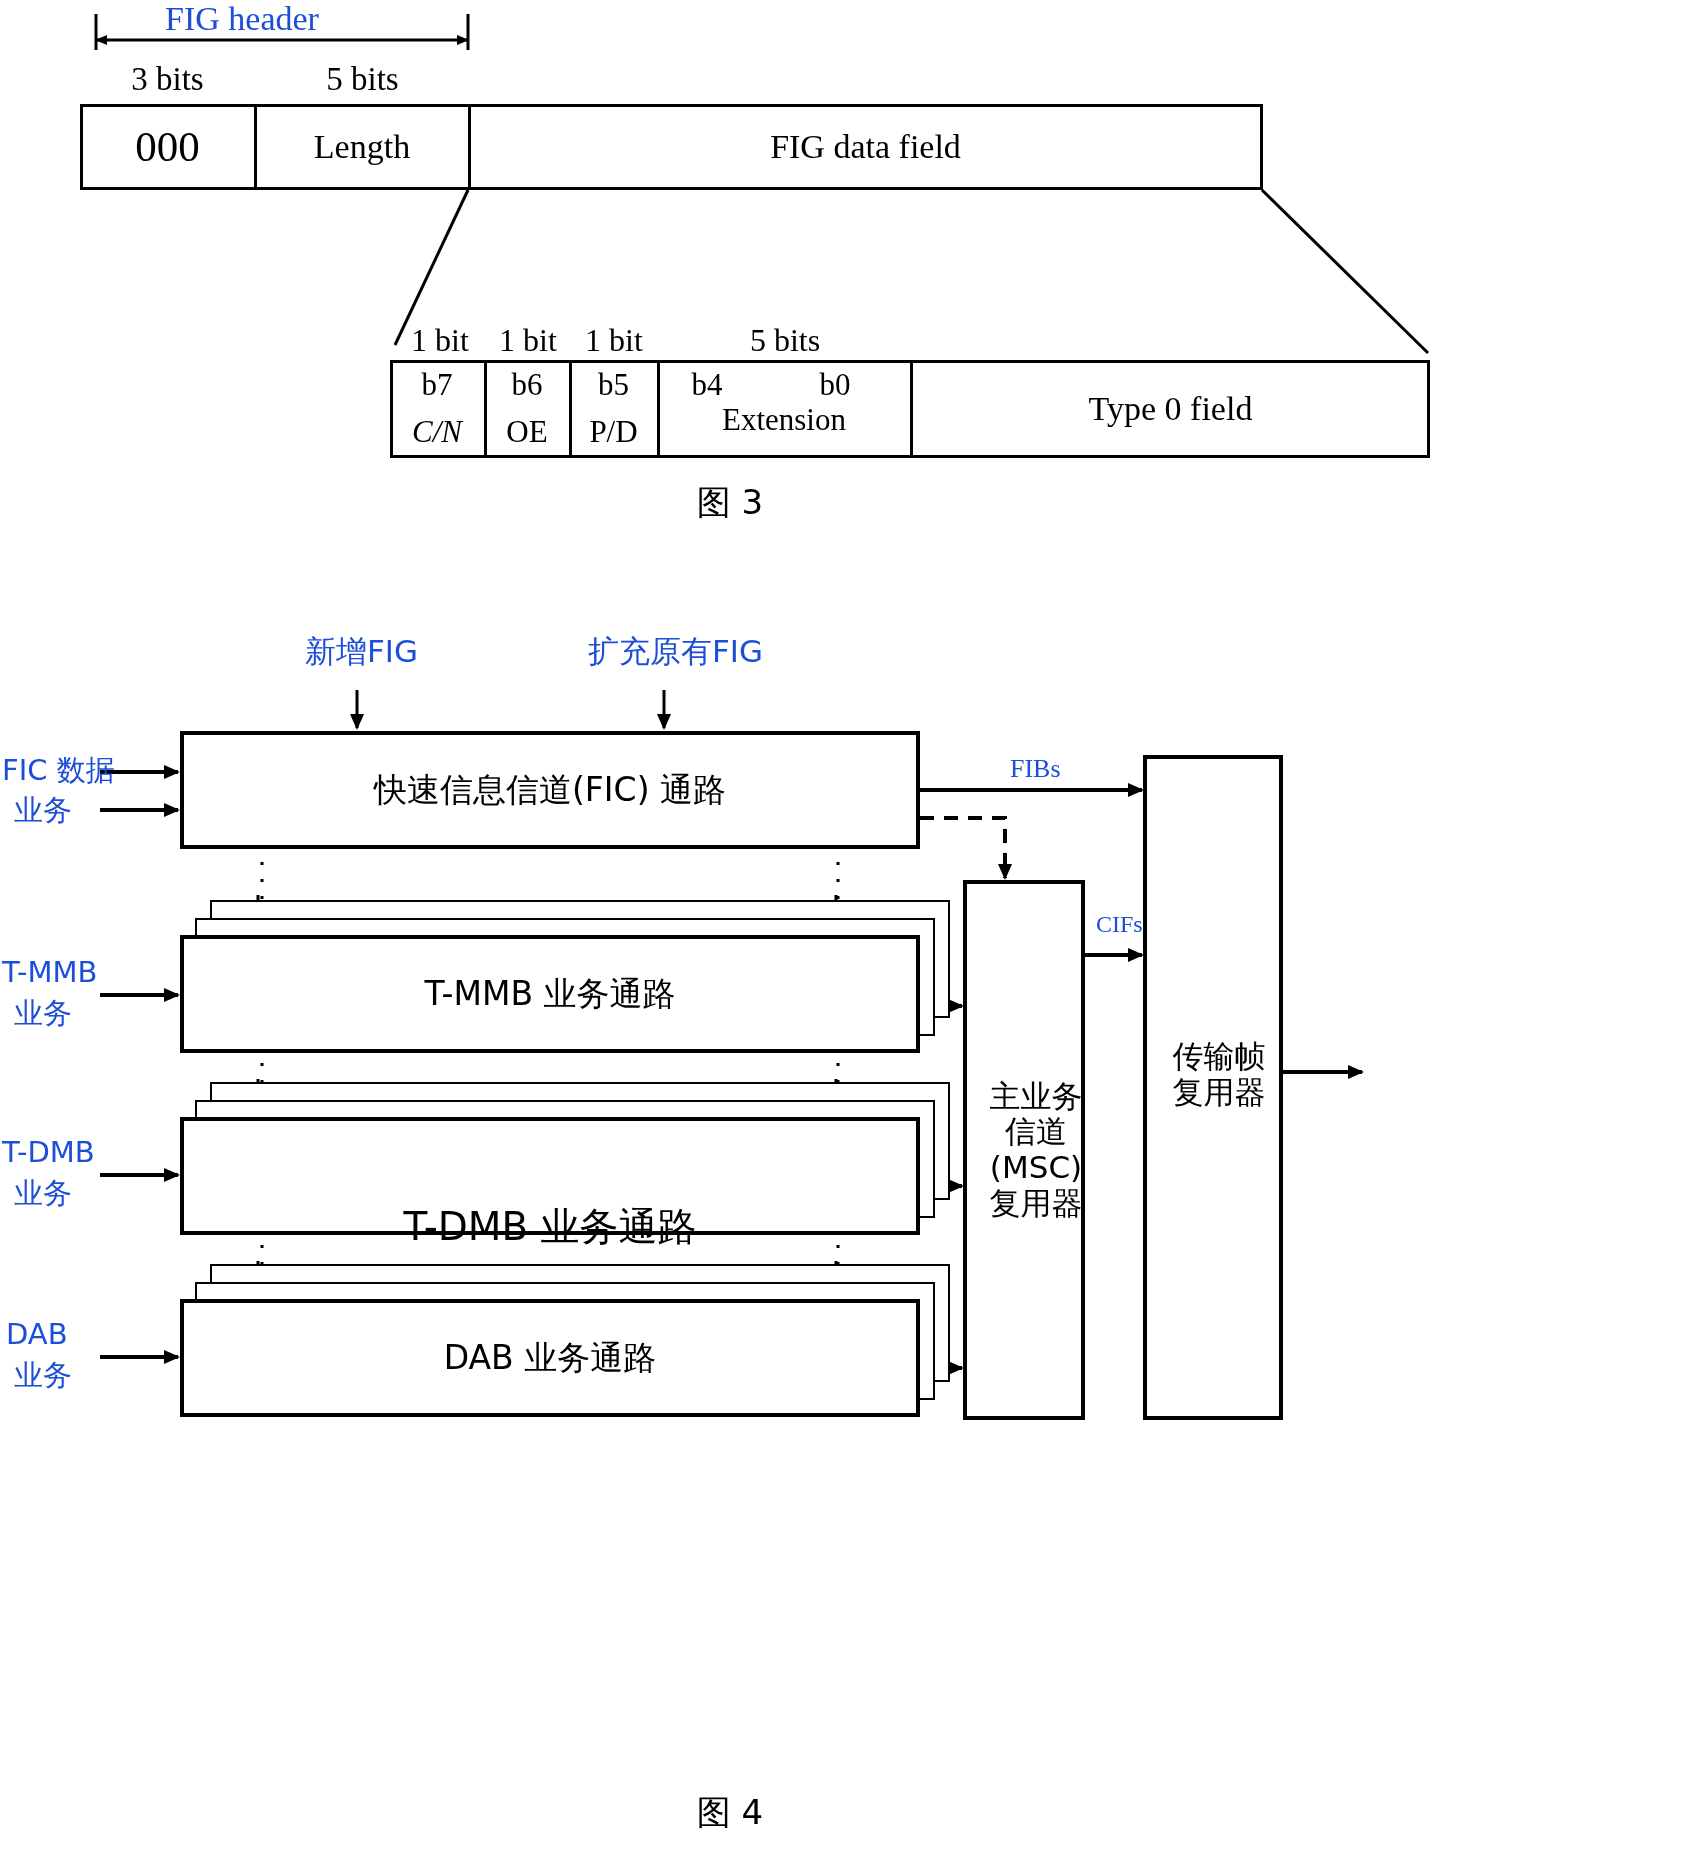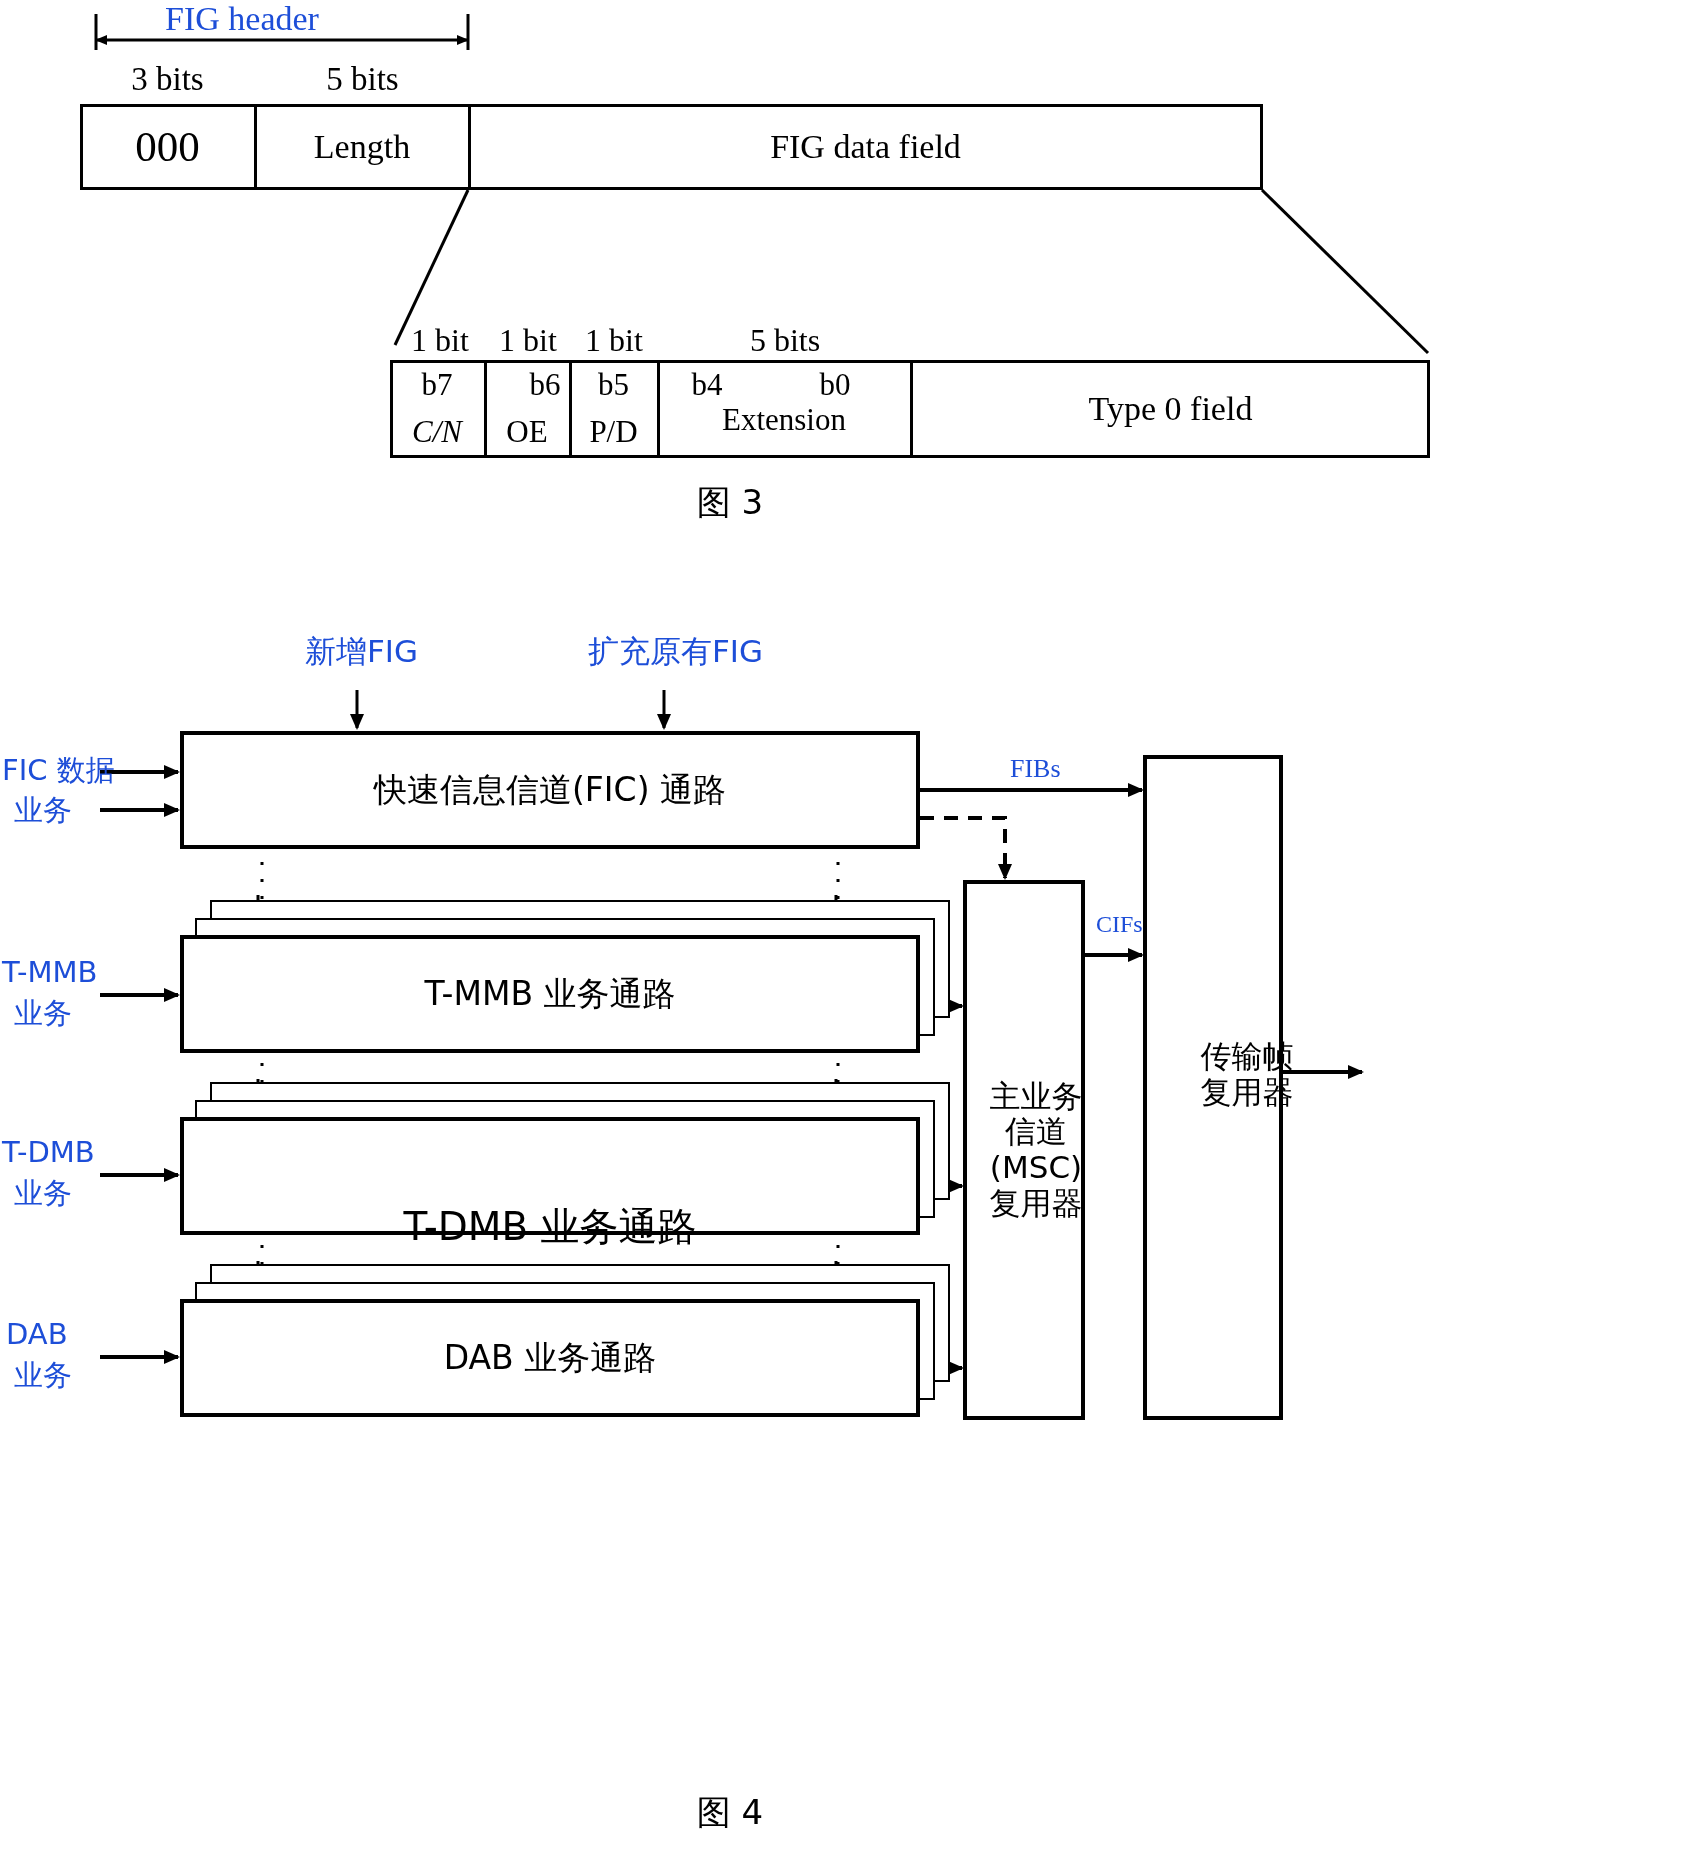--- a/index.html
+++ b/index.html
@@ -111,21 +111,21 @@
 
     <div class="box" style="left:390px; top:360px; width:1040px; height:98px; border-width:3px;"></div>
     <div class="vline" style="left:484px; top:360px; height:98px;"></div>
     <div class="vline" style="left:569px; top:360px; height:98px;"></div>
     <div class="vline" style="left:657px; top:360px; height:98px;"></div>
     <div class="vline" style="left:910px; top:360px; height:98px;"></div>
 
     <div class="ctr serif" style="left:390px; top:362px; width:94px; height:46px; font-size:31px;">b7</div>
     <div class="ctr serif" style="left:390px; top:408px; width:94px; height:48px; font-size:31px;font-style:italic;">C/N</div>
 
-    <div class="ctr serif" style="left:485px; top:362px; width:84px; height:46px; font-size:31px;padding-left:18px;">b6</div>
+    <div class="ctr serif" style="left:485px; top:362px; width:84px; height:46px; font-size:31px;">b6</div>
     <div class="ctr serif" style="left:485px; top:408px; width:84px; height:48px; font-size:31px;">OE</div>
 
     <div class="ctr serif" style="left:570px; top:362px; width:87px; height:46px; font-size:31px;">b5</div>
     <div class="ctr serif" style="left:570px; top:408px; width:87px; height:48px; font-size:31px;">P/D</div>
 
     <div class="ctr serif" style="left:672px; top:362px; width:70px; height:46px; font-size:31px;">b4</div>
     <div class="ctr serif" style="left:800px; top:362px; width:70px; height:46px; font-size:31px;">b0</div>
     <div class="ctr serif" style="left:658px; top:396px; width:252px; height:48px; font-size:31px;">Extension</div>
 
     <div class="ctr serif" style="left:911px; top:360px; width:519px; height:98px; font-size:34px;">Type 0 field</div>
@@ -215,21 +215,21 @@
 
     <div class="box" style="left:963px; top:880px; width:122px; height:540px; border-width:4px;"></div>
     <div class="ctr cjk" style="left:963px; top:1020px; width:146px; height:260px; font-size:31px; flex-direction:column;">
       <span>主业务</span>
       <span>信道</span>
       <span>(MSC)</span>
       <span>复用器</span>
     </div>
 
     <div class="box" style="left:1143px; top:755px; width:140px; height:665px; border-width:4px;"></div>
-    <div class="ctr cjk" style="left:1143px; top:1015px; width:152px; height:120px; font-size:31px; flex-direction:column;margin-left:28px;">
+    <div class="ctr cjk" style="left:1143px; top:1015px; width:152px; height:120px; font-size:31px; flex-direction:column;">
       <span>传输帧</span>
       <span>复用器</span>
     </div>
 
     <div class="fig-cap" style="left:0px; top:1790px; width:1460px; font-size:34px;">图 4</div>
   </div>
 
 </div>
 
 </body></html>

